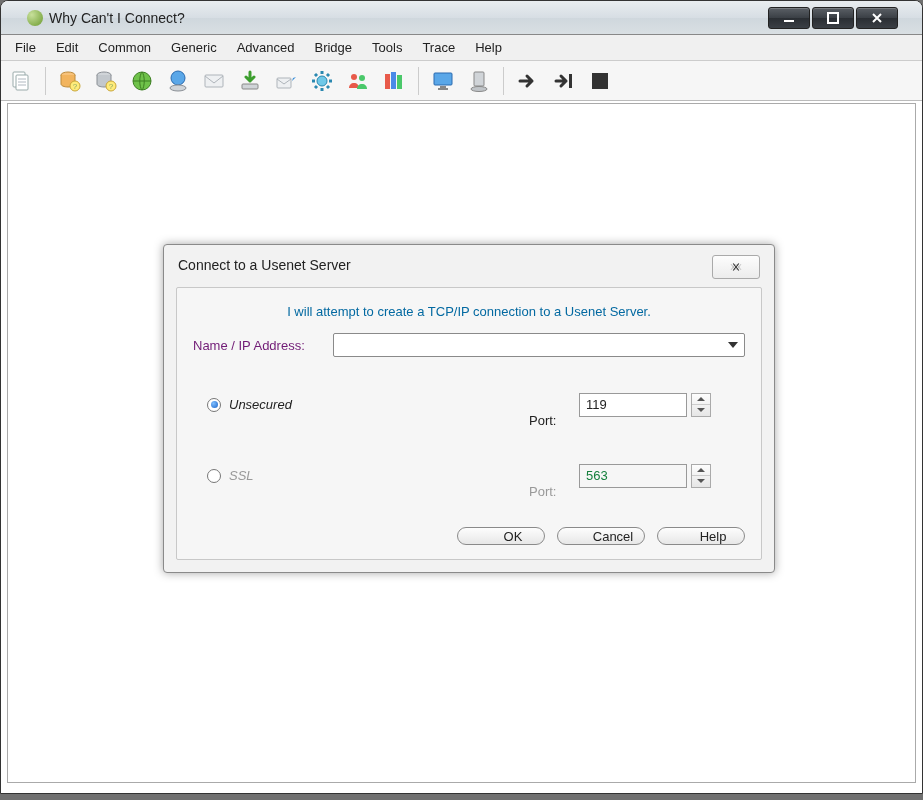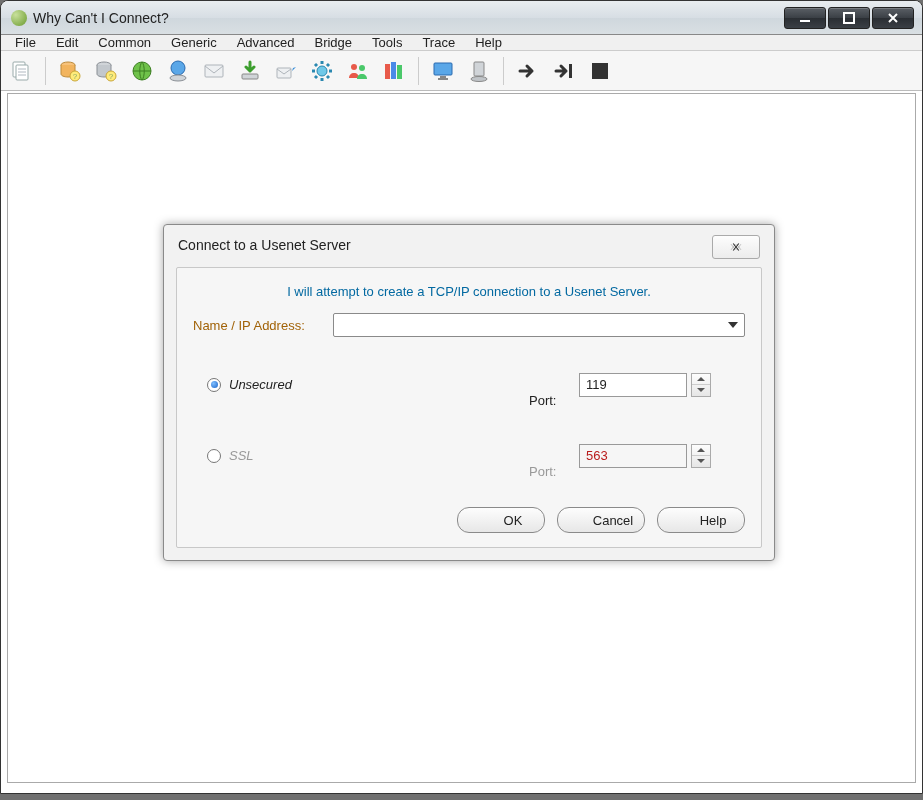--- a/index.html
+++ b/index.html
@@ -17,60 +17,60 @@
   background: #fff;
   border-radius: 8px 8px 0 0;
   overflow: hidden;
   display: flex; flex-direction: column;
   border: 1px solid #333;
 }
 .titlebar {
   height: 34px;
   background: linear-gradient(to bottom, #e9edf0 0%, #d7dee4 50%, #cfd7dd 51%, #d9dfe3 100%);
   display: flex; align-items: center;
-  padding: 0 4px;
+  padding: 0 20px;
   border-bottom: 1px solid #888;
 }
 .titlebar .appicon { width: 16px; height: 16px; margin: 0 6px; border-radius: 50%; background: radial-gradient(circle at 30% 30%, #c8e09b, #6a9a2e); }
 .titlebar .title { font-size: 14px; color: #222; }
 .titlebar .spacer { flex: 1; }
 .winbtn-group { display: flex; gap: 2px; margin-right: 4px; }
 .winbtn {
   width: 42px; height: 22px;
   background: linear-gradient(to bottom, #5a5f65, #3a3f45 50%, #2a2e33 51%, #3a3f45);
   border: 1px solid #222; border-radius: 3px;
   display: flex; align-items: center; justify-content: center;
   color: #fff; cursor: pointer;
   box-shadow: inset 0 1px 0 rgba(255,255,255,.2);
 }
 .winbtn.close { background: linear-gradient(to bottom, #5a5f65, #3a3f45 50%, #2a2e33 51%, #3a3f45); }
 .winbtn svg { width: 12px; height: 12px; }
 .menubar {
-  height: 16px; background: #f0f0f0; border-bottom: 1px solid #ccc;
+  height: 26px; background: #f0f0f0; border-bottom: 1px solid #ccc;
   display: flex; align-items: stretch; padding: 0 4px;
 }
 .menubar .menuitem {
   padding: 0 10px; display: flex; align-items: center;
   font-size: 13px; color: #222; cursor: default;
 }
 .toolbar {
   height: 40px; background: #f6f6f6; border-bottom: 1px solid #bbb;
   display: flex; align-items: center; padding: 0 6px; gap: 8px;
 }
 .toolbar .sep { width: 1px; height: 28px; background: #ccc; margin: 0 2px; }
 .tb-btn {
   width: 28px; height: 28px; display: flex; align-items: center; justify-content: center;
   cursor: pointer; border-radius: 3px;
 }
 .content {
   flex: 1; background: #fff; border: 1px solid #aaa; margin: 2px 6px 10px 6px;
   position: relative;
 }
 .dialog {
-  position: absolute; left: 155px; top: 130px; width: 612px;
+  position: absolute; left: 155px; top: 140px; width: 612px;
   background: #f2f2f2; border: 1px solid #8a8a8a; border-radius: 4px;
   box-shadow: 0 0 10px rgba(0,0,0,.35);
   font-size: 13px;
 }
 .dialog-header {
   padding: 10px 14px 8px 14px;
   display: flex; align-items: flex-start; justify-content: space-between;
 }
 .dialog-title { font-size: 14px; color: #222; padding-top: 2px; }
 .dialog-close {
@@ -80,21 +80,21 @@
   display: flex; align-items: center; justify-content: center;
   cursor: pointer;
 }
 .dialog-close svg { width: 14px; height: 10px; }
 .dialog-body {
   margin: 0 12px 12px 12px; padding: 16px 16px 14px 16px;
   background: #f6f6f6; border: 1px solid #c8c8c8; border-radius: 2px;
 }
 .dlg-text { text-align: center; color: #0369a1; margin-bottom: 12px; }
 .row { display: flex; align-items: center; margin-top: 14px; }
-.row .lbl { width: 140px; color: #a16207; }
+.row .lbl { width: 140px; color: #701a75; }
 .combo {
   flex: 1; height: 24px; background: #fff; border: 1px solid #8a8a8a;
   border-radius: 2px; display: flex; align-items: center; justify-content: flex-end;
   padding: 0 6px; cursor: pointer;
 }
 .combo .caret { width:0; height:0; border-left:5px solid transparent; border-right:5px solid transparent; border-top:6px solid #333; }
 .opt-row {
   display: flex; align-items: center; margin-top: 24px; padding-left: 14px;
 }
 .opt-row .radio {
@@ -106,34 +106,34 @@
   content:""; width:7px; height:7px; border-radius:50%;
   background: radial-gradient(circle at 35% 35%, #7fbfff, #1a63c8);
 }
 .opt-row .rlabel { width: 300px; color:#222;font-style:italic; }
 .opt-row .port-lbl { width: 50px; text-align: left; color:#222;margin-top:32px; }
 .opt-row.disabled .port-lbl, .opt-row.disabled .rlabel { color: #999; }
 .port-input {
   width: 108px; height: 24px; border: 1px solid #999; background:#fff;
   padding: 0 6px; font-size: 13px; color:#222;
 }
-.port-input[disabled] { color:#b91c1c; background:#f6f6f6; }
+.port-input[disabled] { color:#15803d; background:#f6f6f6; }
 .spinner {
   width: 20px; height: 24px; border: 1px solid #aaa; margin-left: 4px;
   background: linear-gradient(to bottom, #fdfdfd, #e6e6e6);
   display: flex; flex-direction: column; cursor: pointer;
 }
 .spinner .up, .spinner .down { flex:1; display:flex; align-items:center; justify-content:center; }
 .spinner .up { border-bottom: 1px solid #ccc; }
 .spinner .arr { width:0; height:0; border-left:4px solid transparent; border-right:4px solid transparent;}
 .spinner .up .arr { border-bottom:4px solid #555; }
 .spinner .down .arr { border-top:4px solid #555; }
 .dlg-buttons { display:flex; justify-content:flex-end; gap:12px; margin-top: 28px; }
 .btn {
-  min-width: 88px; height: 26px;
+  min-width: 88px; height: 18px;
   background: linear-gradient(to bottom, #fdfdfd, #e7e7e7);
   border: 1px solid #8a8a8a; border-radius: 12px;
   display:flex; align-items:center; justify-content:center;
   cursor:pointer; font-size:13px; color:#222;padding-left:24px;
 }
 .green-edge { position: absolute; left: 0; top: 300px; width: 4px; height: 140px; background: linear-gradient(to bottom, #8bd34a, #3c8f1a); border-radius: 0 2px 2px 0; }
 </style>
 </head>
 <body>
 

